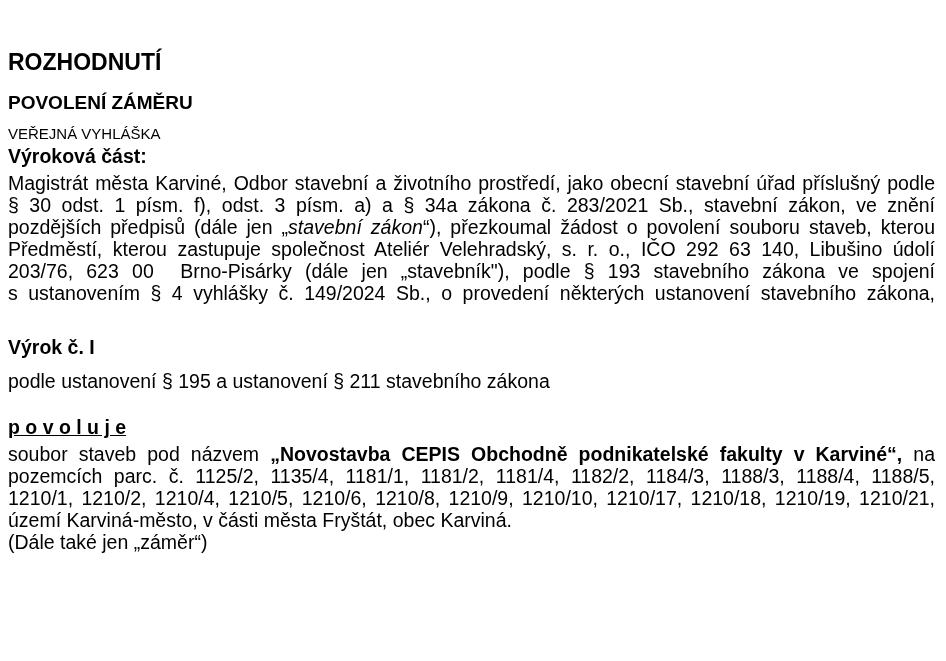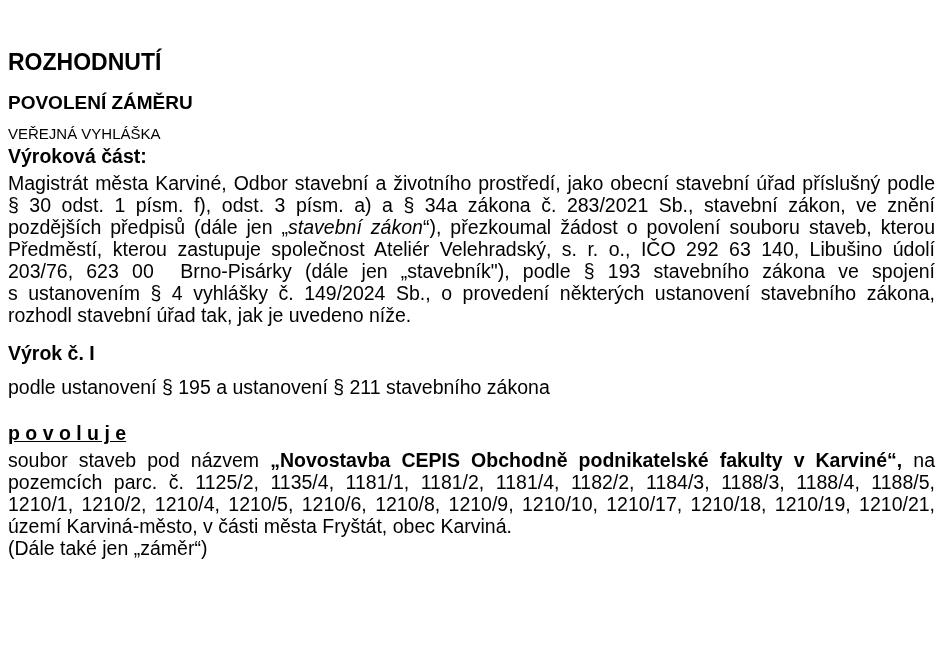--- a/index.html
+++ b/index.html
@@ -53,21 +53,21 @@
   }
   .paragraph .line {
     line-height: 22px;
     text-align: left;
   }
   .paragraph .line.just {
     text-align: justify;
     text-align-last: justify;
   }
   .verdict-heading {
-    margin-top: 16px;
+    margin-top: 32px;
   }
   .basis-line {
     font-size: 19.5px;
     line-height: 22px;
     margin-top: 12px;
   }
   .keyword {
     font-size: 19.5px;
     font-weight: bold;
     line-height: 22px;
@@ -97,21 +97,20 @@
 
   <div class="section-heading">Výroková část:</div>
 
   <div class="paragraph">
       <div class="line just"><span class="seg">Magistrát města Karviné, Odbor stavební a životního prostředí, jako obecní stavební úřad příslušný podle</span></div>
       <div class="line just"><span class="seg">§ 30 odst. 1 písm. f), odst. 3 písm. a) a § 34a zákona č. 283/2021 Sb., stavební zákon, ve znění</span></div>
       <div class="line just"><span class="seg">pozdějších předpisů (dále jen „</span><span class="seg i">stavební zákon</span><span class="seg">“), přezkoumal žádost o povolení souboru staveb, kterou</span></div>
       <div class="line just"><span class="seg">Předměstí, kterou zastupuje společnost Ateliér Velehradský, s. r. o., IČO 292 63 140, Libušino údolí</span></div>
       <div class="line just"><span class="seg">203/76, 623 00&nbsp; Brno-Pisárky (dále jen „stavebník"), podle § 193 stavebního zákona ve spojení</span></div>
       <div class="line just"><span class="seg">s ustanovením § 4 vyhlášky č. 149/2024 Sb., o provedení některých ustanovení stavebního zákona,</span></div>
-      <div class="line"><span class="seg">rozhodl stavební úřad tak, jak je uvedeno níže.</span></div>
     </div>
 
   <div class="section-heading verdict-heading">Výrok č. I</div>
 
   <div class="basis-line">podle ustanovení § 195 a ustanovení § 211 stavebního zákona</div>
 
   <div class="keyword centered">p o v o l u j e</div>
 
   <div class="paragraph approval-paragraph">
       <div class="line just"><span class="seg">soubor staveb pod názvem </span><span class="seg b">„Novostavba CEPIS Obchodně podnikatelské fakulty v Karviné“,</span><span class="seg"> na</span></div>

